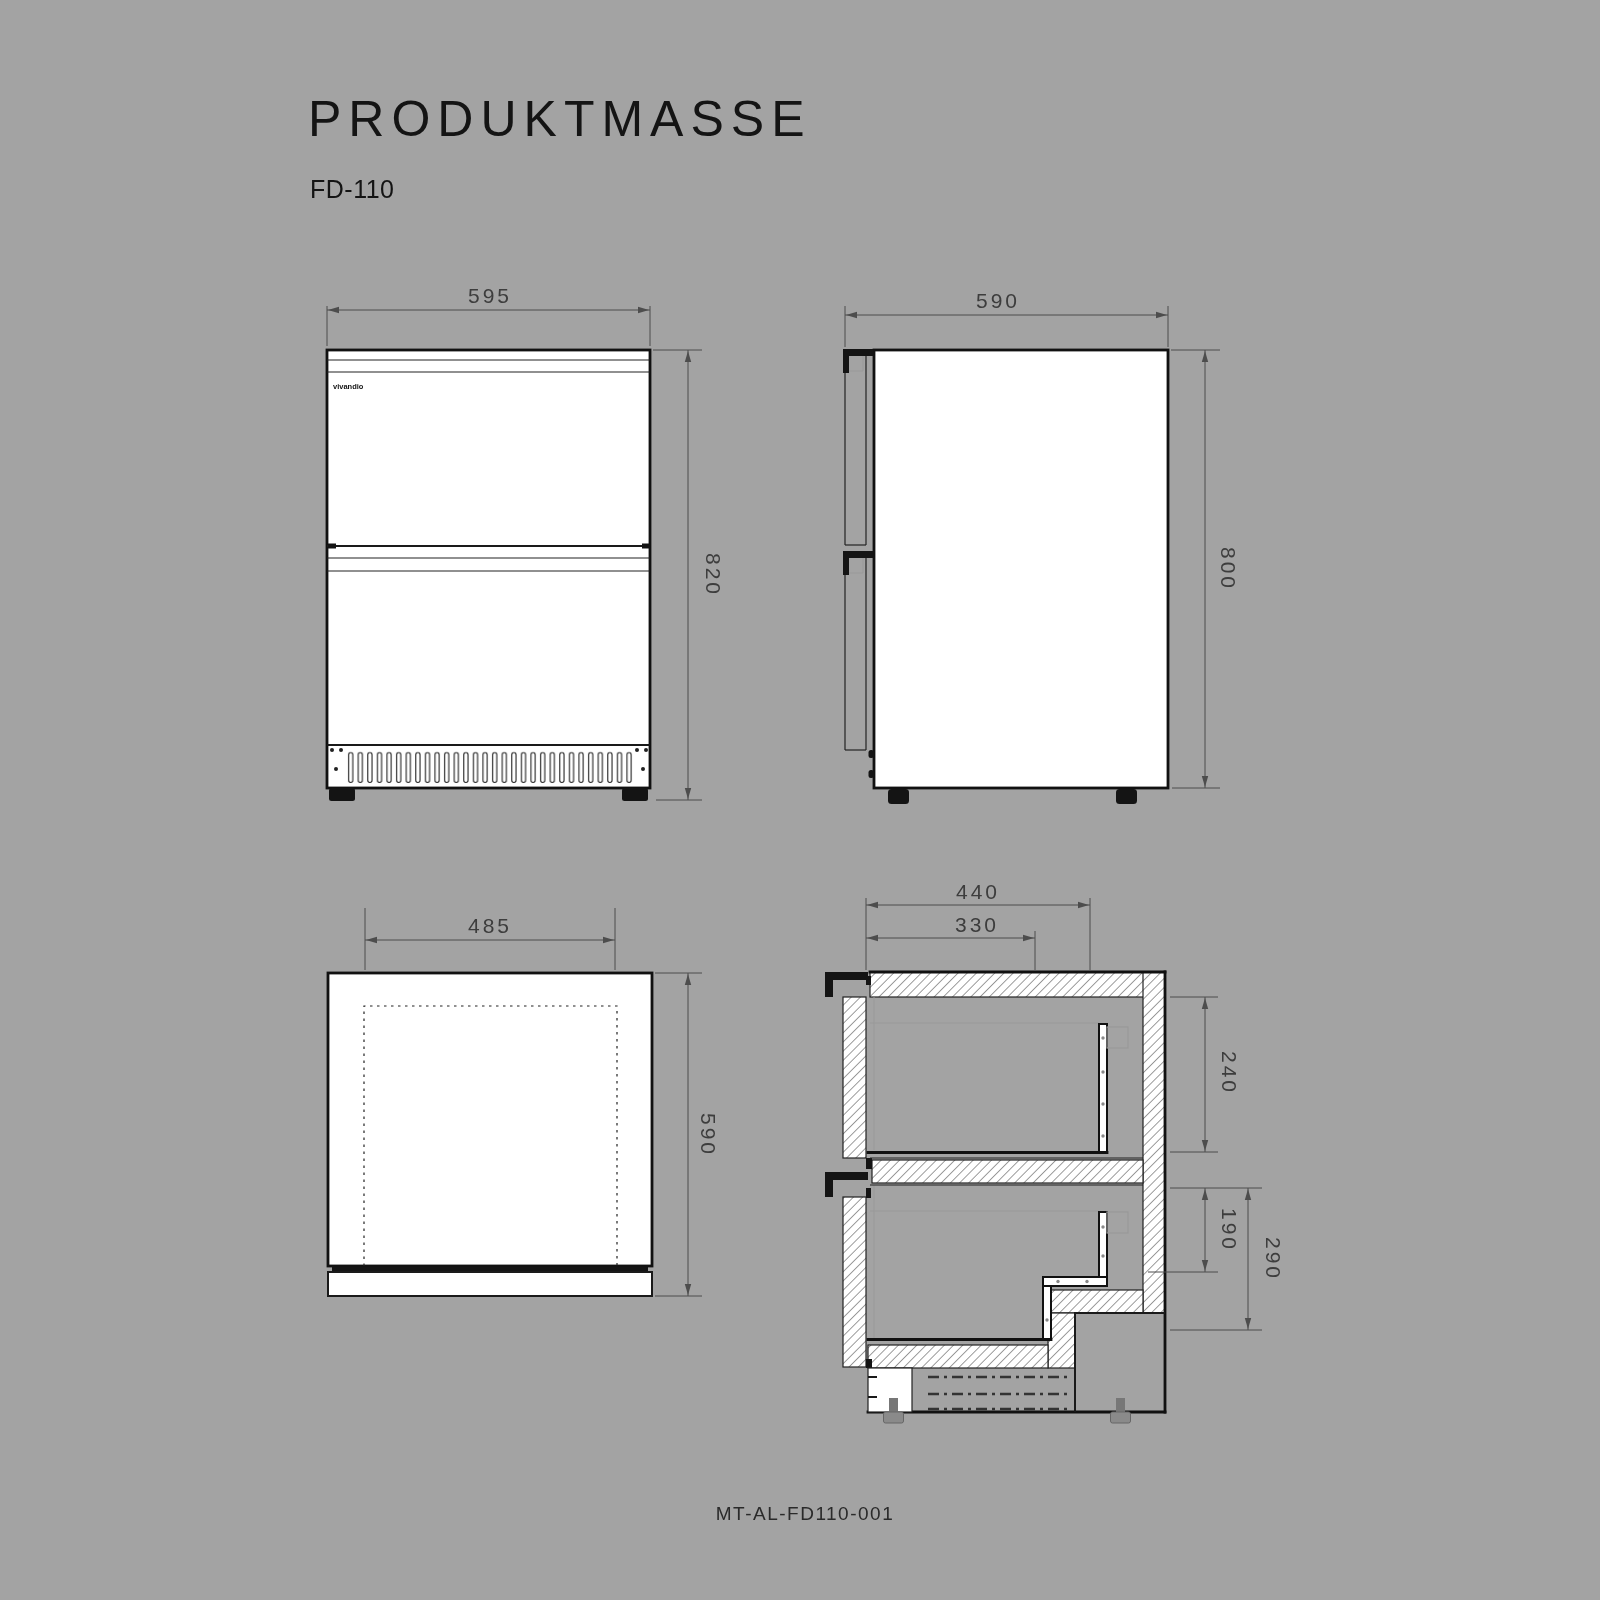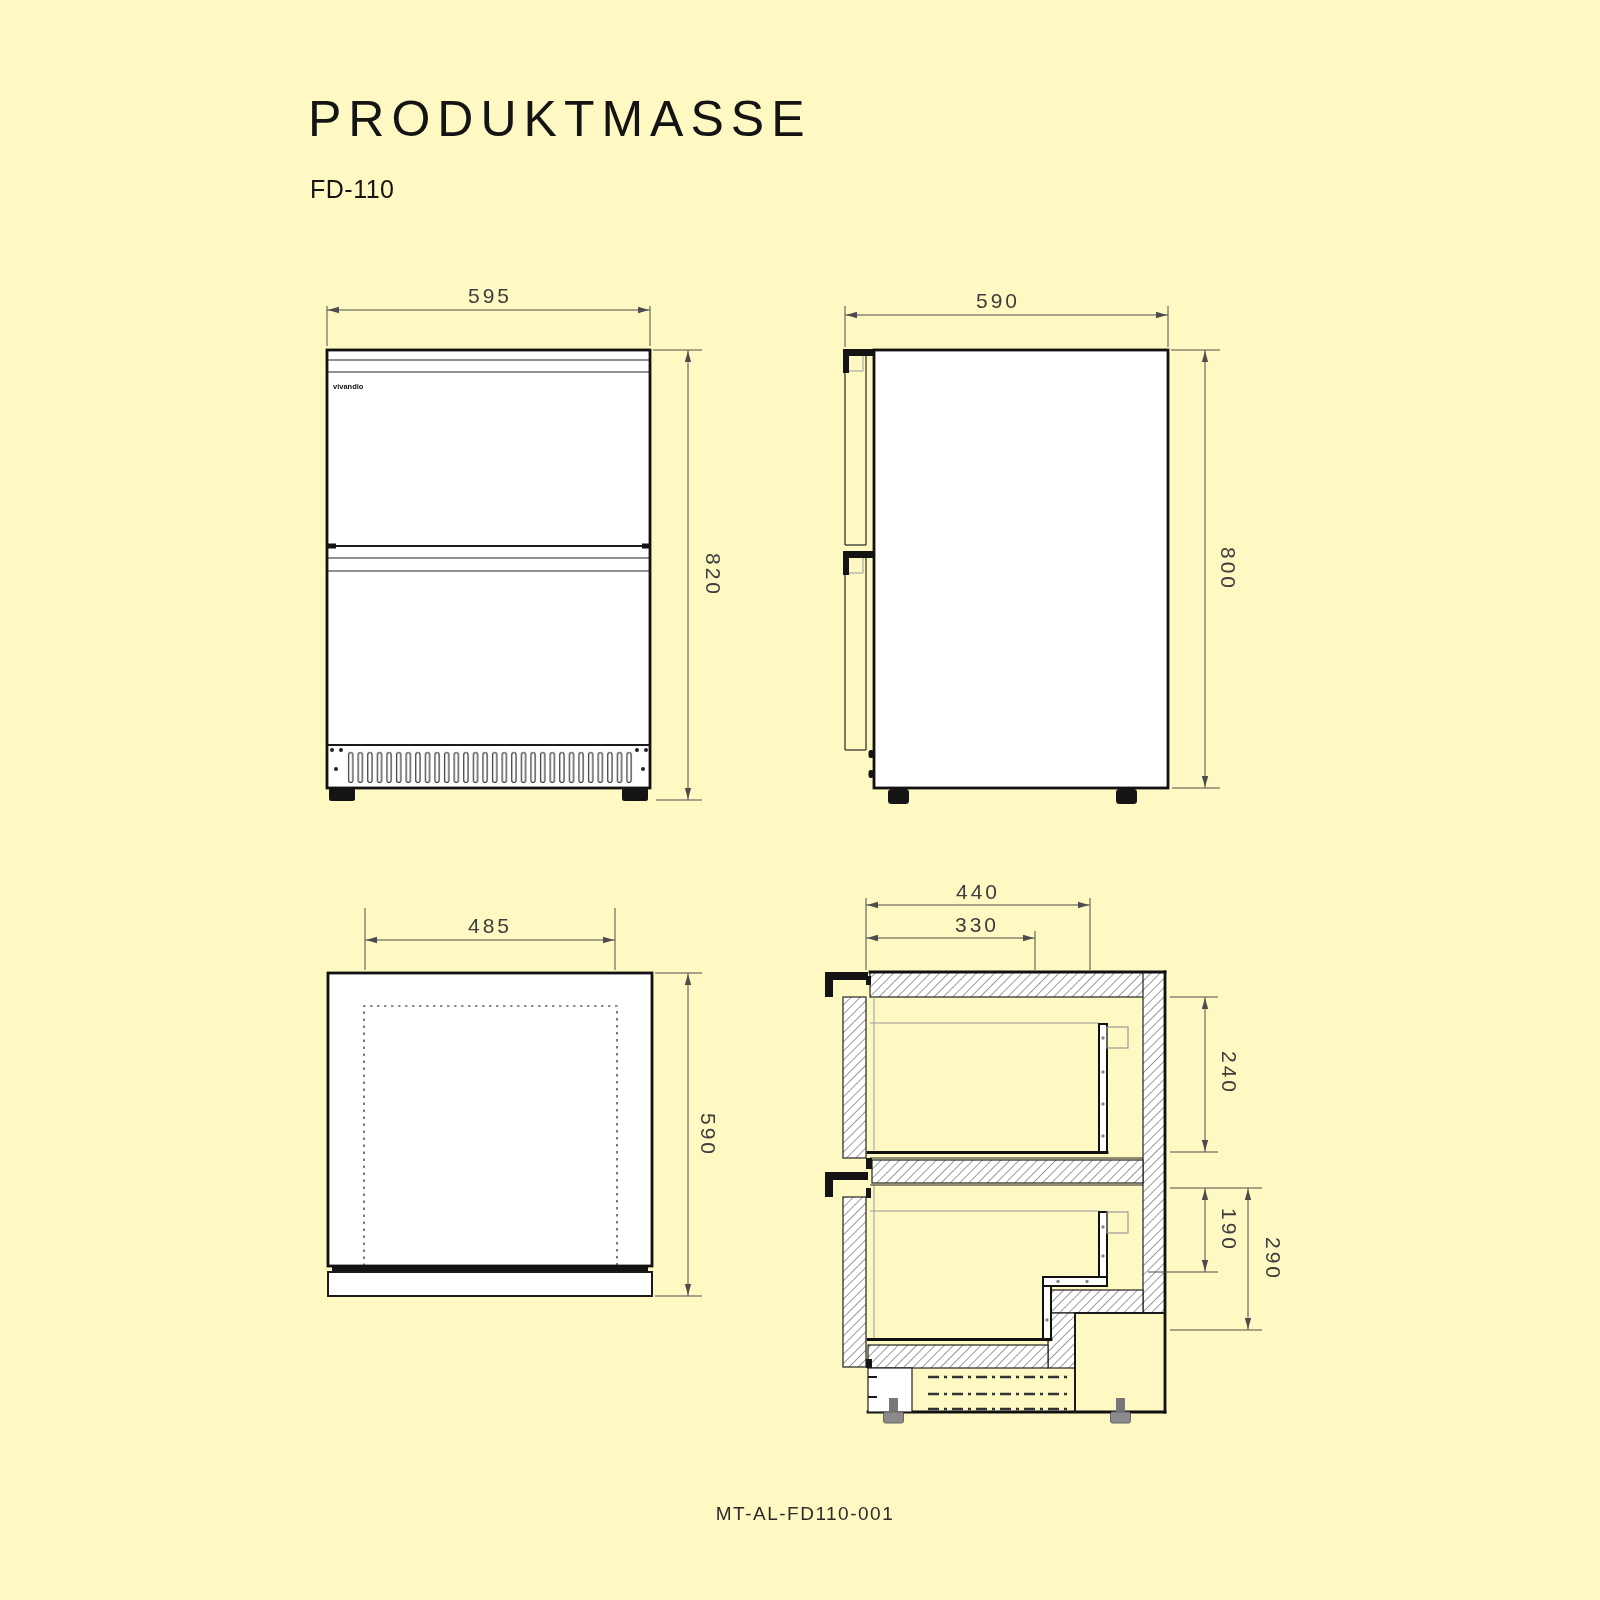--- a/index.html
+++ b/index.html
@@ -1,16 +1,16 @@
 <!DOCTYPE html>
 <html><head>
 <meta charset="utf-8">
 <style>
   html,body{margin:0;padding:0;background:#fff;}
-  .canvas{position:relative;width:1600px;height:1600px;background:#fef9c3;overflow:hidden;}
+  .canvas{position:relative;width:1600px;height:1600px;background:#a3a3a3;overflow:hidden;}
   svg{position:absolute;left:0;top:0;}
   svg text{font-family:"Liberation Sans","DejaVu Sans",sans-serif;}
   text.dim{font-size:21px;letter-spacing:3px;fill:#3d3d3d;text-anchor:middle;}
   text.title-t{font-size:50px;letter-spacing:7px;fill:#141414;}
   text.model-t{font-size:25px;letter-spacing:0.5px;fill:#141414;}
   text.footer-t{font-size:19px;letter-spacing:1.5px;fill:#2a2a2a;text-anchor:middle;}
   text.logo-t{font-size:7.5px;font-weight:bold;fill:#111;}
   .s-thick{stroke:#111;stroke-width:2.8;fill:none;stroke-linecap:square;}
   .s-med{stroke:#1a1a1a;stroke-width:2;fill:none;}
   .s-thin{stroke:#222;stroke-width:1.2;fill:none;}

